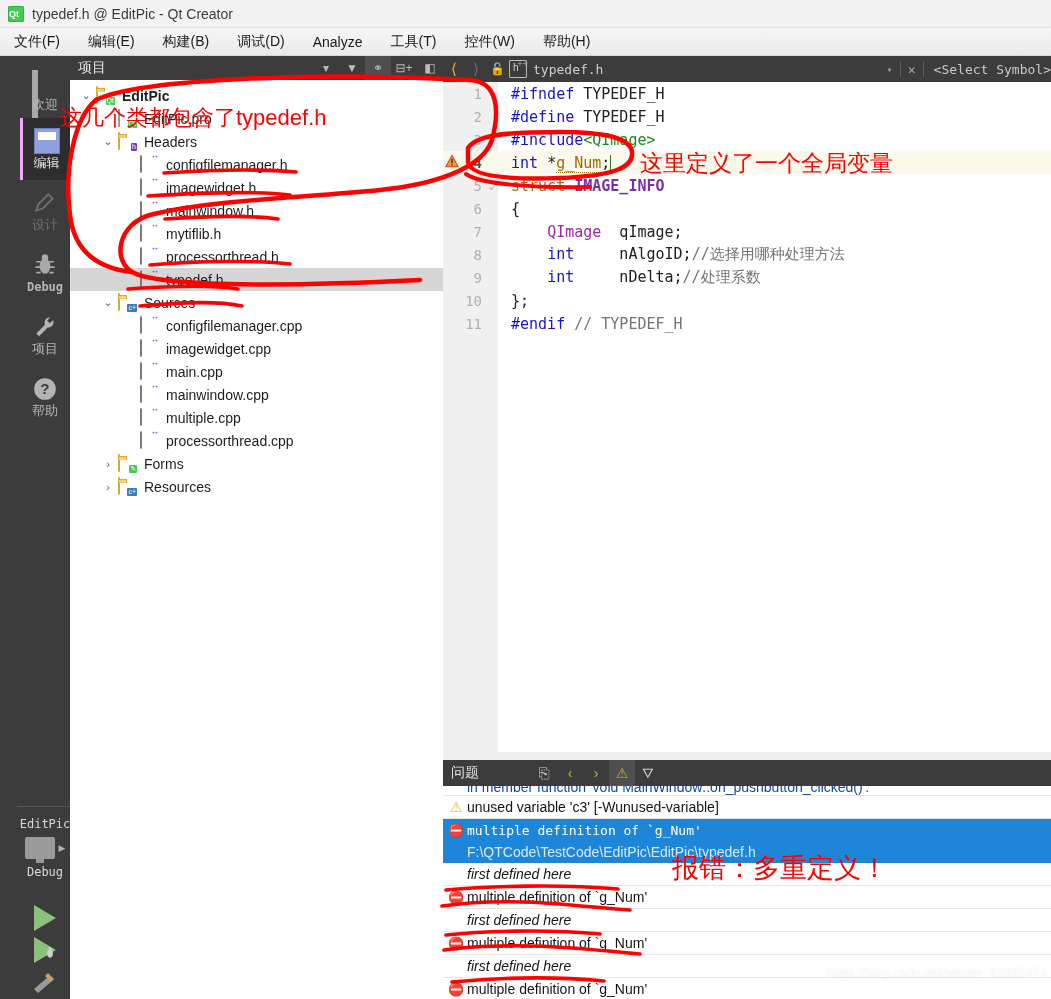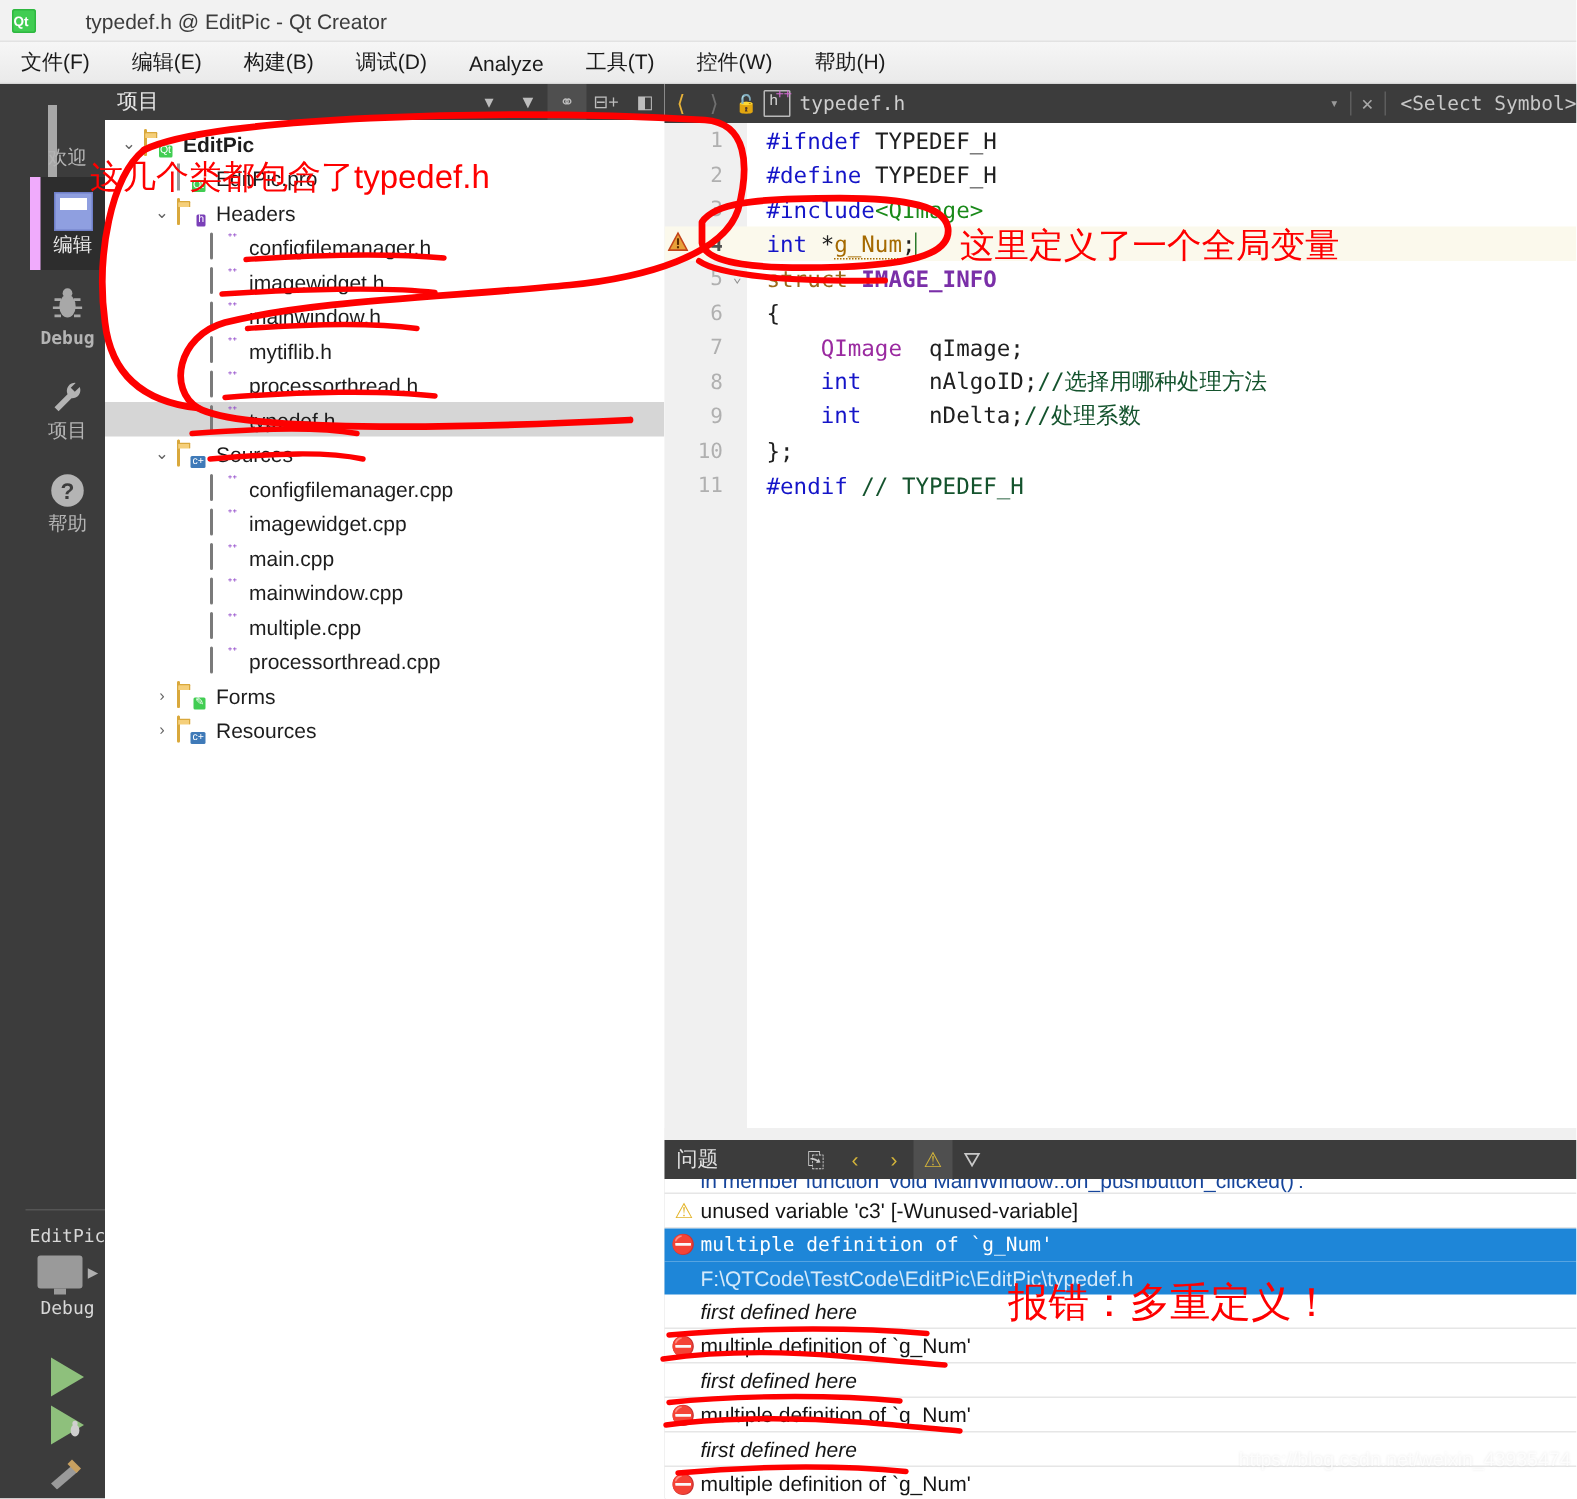--- a/index.html
+++ b/index.html
@@ -22,21 +22,21 @@
   .qt-logo {
     width:16px; height:16px; background:#41cd52; border-radius:2px;
     position:relative; flex:0 0 auto;
     box-shadow: inset 0 0 0 1px #2eb740;
   }
   .qt-logo::after{
     content:"Qt"; position:absolute; left:1px; top:0px;
     font-size:9px; color:#fff; font-family:"Liberation Sans",sans-serif;
     font-weight:bold; line-height:16px;
   }
-  .titlebar .ttl { font-size:14px; color:#3c3c3c;margin-left:25px; }
+  .titlebar .ttl { font-size:14px; color:#3c3c3c; }
 
   
   .menubar {
     position:absolute; left:0; top:28px; width:1051px; height:28px;
     background: linear-gradient(#f6f6f6,#eaeaea);
     display:flex; align-items:center; border-bottom:1px solid #d6d6d6;
   }
   .menuitem {
     font-size:14px; color:#1a1a1a; padding:3px 14px; cursor:default;
     white-space:nowrap;
@@ -46,21 +46,21 @@
   .modebar {
     position:absolute; left:0; top:56px; width:70px; height:943px;
     background:#3c3c3c; display:flex; flex-direction:column;padding-left:20px;
   }
   .mode {
     height:62px; display:flex; flex-direction:column;
     align-items:center; justify-content:center; gap:2px;
     color:#b4b4b4; font-size:13px; cursor:default;
     font-family:"Liberation Sans", sans-serif;
   }
-  .mode.sel { background:#2d2d2d; border-left:7px solid #f0abfc;}
+  .mode.sel { background:#2d2d2d; border-left:3px solid #f0abfc;}
   .mode.disabled { color:#6e6e6e; }
   .mode .mi { width:26px; height:26px; display:block; }
   .mode .lbl { font-size:13px; line-height:14px; }
   .mode.mono .lbl { font-family:"DejaVu Sans Mono", monospace; font-size:12px; font-weight:bold;}
 
   .grid-icon { display:grid; grid-template-columns:repeat(3,6px); grid-template-rows:repeat(3,6px); gap:3px;}
   .grid-icon i { background:#a8a8a8; display:block; width:6px; height:6px;}
   .edit-icon { width:24px;height:24px;background:#8f9fe0;border:1px solid #6f7fc8;
      display:flex;flex-direction:column;justify-content:center;gap:2px;padding:3px;}
   .edit-icon i { height:2px;background:#ffffff;display:block;}
@@ -121,21 +121,21 @@
   .gutter { position:absolute; left:0; top:0; width:55px; height:678px; background:#f0f0f0; }
   .codeline { height:23px; display:flex; align-items:center; position:relative;}
   .codeline.cur { background:#fbf9ec; }
   .lnum { width:42px; text-align:right; color:#b0b0b0; font-size:14px; padding-right:3px;}
   .codeline.cur .lnum { color:#505050; font-weight:bold; }
   .fold { width:13px; text-align:center; color:#8f8f8f; font-size:10px;}
   .ctext { padding-left:13px; white-space:pre; color:#202020;}
   .kw { color:#1414c8; }
   .pp2 { color:#1414c8; }
   .str { color:#1a8a1a; }
-  .cmt { color:#14532d; }
+  .cmt { color:#737373; }
   .typ { color:#7a2fa8; font-weight:bold;}
   .qcls { color:#9a2aa0; }
   .fld { color:#9a6a1a; }
   .var { color:#a56a00; border-bottom:1px dotted #a56a00;}
   .caret { display:inline-block;width:1px;height:16px;background:#2a7a2a;vertical-align:-3px;}
   .warnmark { position:absolute; left:2px; top:3px; width:14px;height:15px;}
 
   
   .issues { position:absolute; left:443px; top:760px; width:608px; height:239px; background:#fff;}
   .ishdr { height:26px; background:#3c3c3c; display:flex; align-items:center; color:#e2e2e2; font-size:14px; padding-left:8px;}
@@ -205,20 +205,26 @@
     <div class="mode sel" style="color:#e8e8e8;">
       <span class="mi edit-icon">
           <i></i>
           <i></i>
           <i></i>
           <i></i>
         </span>
       <span class="lbl">编辑</span>
     </div>
 
+    <div class="mode disabled">
+      <svg class="mi" viewBox="0 0 24 24">
+        <path d="M4 19l2-6 9-9 4 4-9 9-6 2z" fill="none" stroke="#6e6e6e" stroke-width="1.8"></path>
+      </svg>
+      <span class="lbl">设计</span>
+    </div>
 
     <div class="mode mono">
       <svg class="mi" viewBox="0 0 24 24">
         <ellipse cx="12" cy="13" rx="5" ry="7" fill="#a8a8a8"></ellipse>
         <circle cx="12" cy="5" r="3" fill="#a8a8a8"></circle>
         <path d="M4 9h4M16 9h4M3 14h5M16 14h5M4 19h4M16 19h4" stroke="#a8a8a8" stroke-width="1.6"></path>
       </svg>
       <span class="lbl">Debug</span>
     </div>
 

